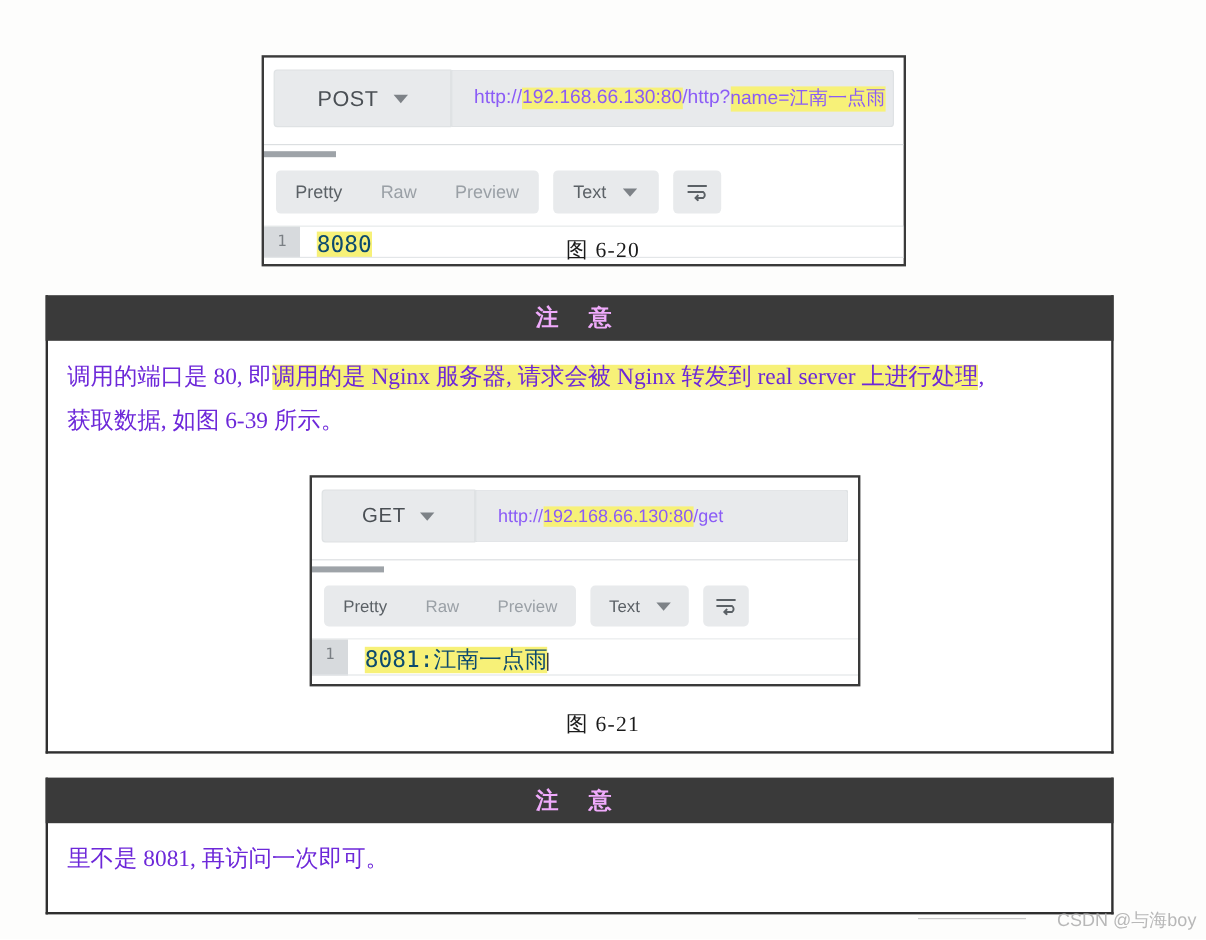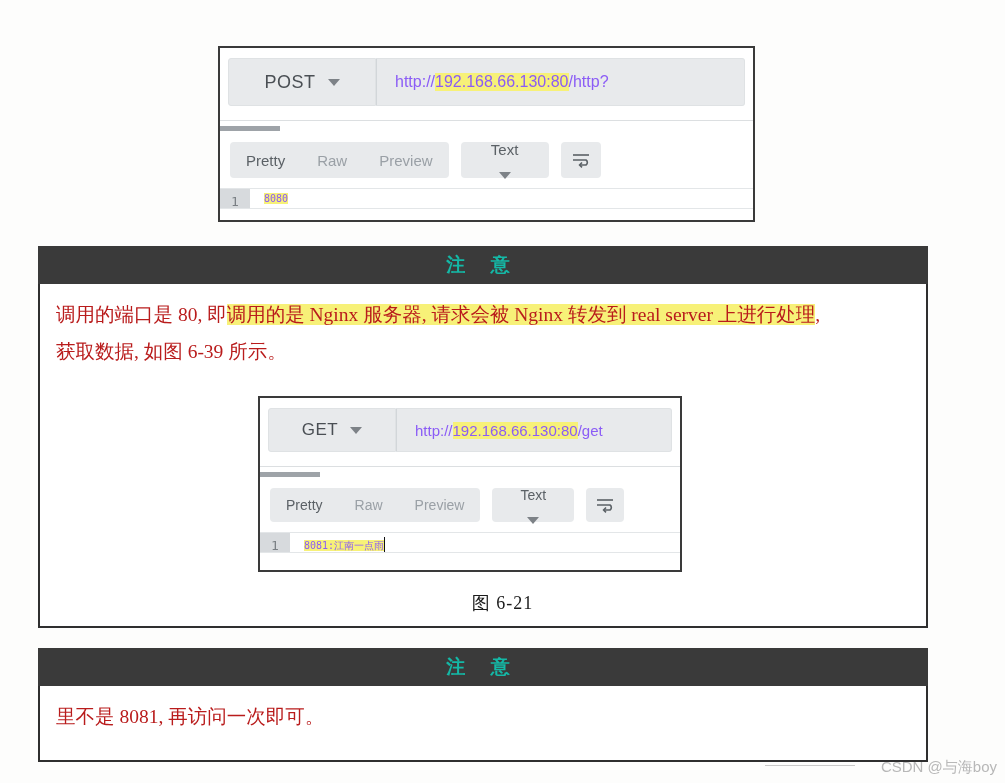--- a/index.html
+++ b/index.html
@@ -24,21 +24,21 @@
 
   
   .pm-shot {
     position: absolute;
     background: #ffffff;
     border: 2px solid #3a3a3a;
     box-sizing: border-box;
     overflow: hidden;
   }
   .pm-shot-1 { left: 218px; top: 10px; width: 537px; height: 176px; margin-top: 36px; }
-  .pm-shot-2 { left: 258px; top: 396px; width: 424px; height: 176px; }
+  .pm-shot-2 { left: 258px; top: 396px; width: 459px; height: 176px; }
 
   .pm-urlrow {
     display: flex;
     align-items: stretch;
     padding: 10px 8px 0 8px;
   }
   .pm-method {
     background: #e8eaec;
     border: 1px solid #dfe2e4;
     border-radius: 3px 0 0 3px;
@@ -123,21 +123,20 @@
 
   .pm-select {
     background: #e8eaec;
     border-radius: 4px;
     display: flex;
     align-items: center;
     justify-content: center;
     gap: 14px;
     color: #5b6166;
     font-family: "Liberation Sans", "DejaVu Sans", sans-serif;
-    flex-direction: column;
   }
   .pm-shot-1 .pm-select { width: 88px; height: 36px; font-size: 15px; }
   .pm-shot-2 .pm-select { width: 82px; height: 34px; font-size: 14px; }
 
   .pm-wrapbtn {
     background: #e8eaec;
     border-radius: 4px;
     display: flex;
     align-items: center;
     justify-content: center;
@@ -159,22 +158,22 @@
     text-align: center;
     font-family: "DejaVu Sans Mono", "Liberation Mono", monospace;
     font-size: 13px;
     padding-top: 5px;
     box-sizing: border-box;
   }
   .pm-code {
     flex: 1;
     background: #ffffff;
     font-family: "DejaVu Sans Mono", "Liberation Mono", monospace;
-    font-size: 10px;
-    color: #8b5cf6;
+    font-size: 19px;
+    color: #0c4a6e;
     padding: 4px 0 0 14px;
     white-space: nowrap;
   }
   .pm-caret {
     display: inline-block;
     width: 1px;
     height: 15px;
     background: #111;
     vertical-align: -3px;
   }
@@ -203,41 +202,41 @@
     box-sizing: border-box;
     border: 2px solid #2f2f2f;
     background: #ffffff;
   }
   .note-box-1 { left: 38px; top: 246px; width: 890px; height: 382px; border-top: none; }
   .note-box-2 { left: 38px; top: 648px; width: 890px; height: 114px; border-top: none; }
 
   .note-header {
     position: absolute;
     background: #3a3a3a;
-    color: #14b8a6;
+    color: #f0abfc;
     text-align: center;
     font-family: "Liberation Sans", "DejaVu Sans", sans-serif;
     font-weight: bold;
     font-size: 19px;
     letter-spacing: 10px;
     display: flex;
     align-items: center;
     justify-content: center;
     box-sizing: border-box;
   }
   .note-header-1 { left: 38px; top: 246px; width: 890px; height: 38px; }
   .note-header-2 { left: 38px; top: 648px; width: 890px; height: 38px; }
 
   .note-body {
     position: absolute;
     box-sizing: border-box;
     padding: 12px 22px 0 18px;
     font-size: 19.5px;
     line-height: 37px;
-    color: #b91c1c;
+    color: #6d28d9;
     text-align: justify;
   }
   .note-body-1 { left: 38px; top: 284px; width: 890px; }
   .note-body-2 { left: 38px; top: 686px; width: 890px; }
 
   .note-body .line { white-space: nowrap; }
 
   
   .ghost {
     position: absolute;
@@ -278,20 +277,21 @@
   <div class="pm-shot pm-shot-1">
     <div class="pm-urlrow">
       <div class="pm-method">
         <span>POST</span>
         <span class="caret-down"></span>
       </div>
       <div class="pm-url">
         <span>http://</span>
           <span class="hl">192.168.66.130:80</span>
           <span>/http?</span>
+          <span class="hl">name=江南一点雨</span>
       </div>
     </div>
 
     <div class="pm-divider-zone">
       <div class="pm-hr"></div>
       <div class="pm-tabunderline"></div>
     </div>
 
     <div class="pm-toolbar">
       <div class="pm-tabs">
@@ -314,20 +314,21 @@
 
     <div class="pm-body">
       <div class="pm-gutter">1</div>
       <div class="pm-code">
         <span class="hl">8080</span>
       </div>
       <div class="pm-bottomline"></div>
     </div>
   </div>
 
+  <div class="fig-caption fig-cap-1">图 6-20</div>
 
   <div class="note-box note-box-1"></div>
   <div class="note-header note-header-1">注 意</div>
   <div class="note-body note-body-1">
     <div class="line"><span>调用的端口是 80, 即</span><span class="hl">调用的是 Nginx 服务器, 请求会被 Nginx 转发到 real server 上进行处理</span><span>,</span></div>
     <div class="line"><span>获取数据, 如图 6-39 所示。</span></div>
   </div>
 
   <div class="pm-shot pm-shot-2">
     <div class="pm-urlrow">

